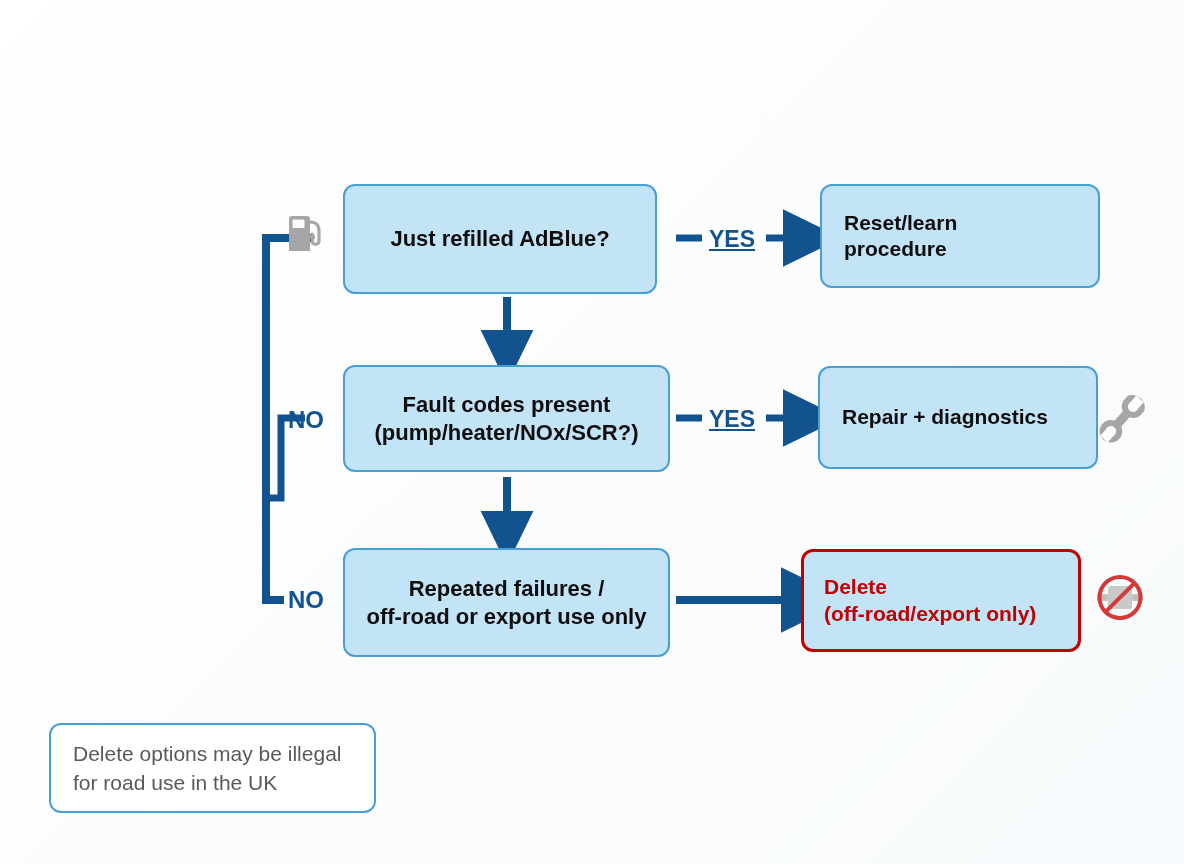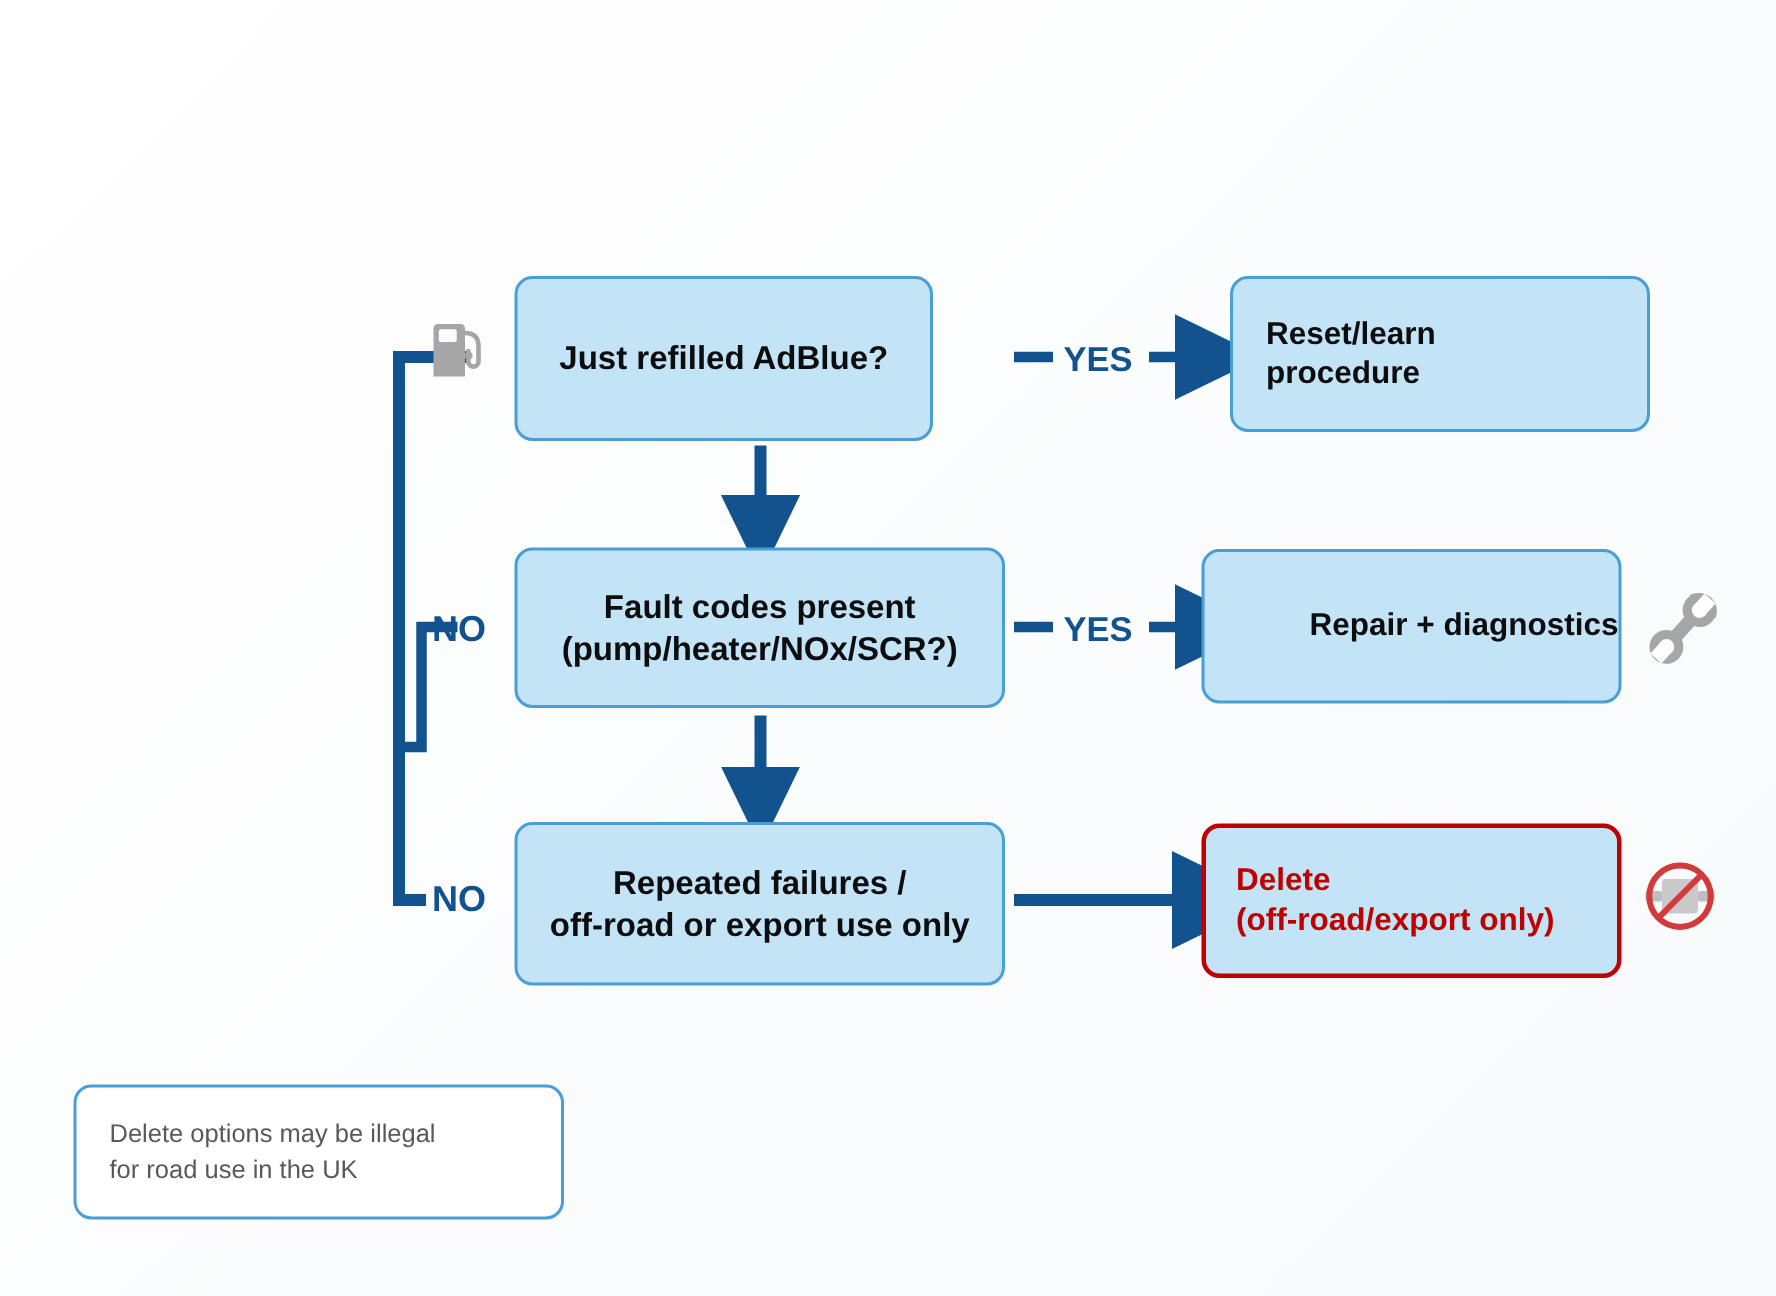--- a/index.html
+++ b/index.html
@@ -59,45 +59,45 @@
   }
   .box-text { display: block; white-space: pre-line; }
 
   .box.danger {
     border: 3px solid #c00000;
     color: #c00000;
     padding-left: 20px;
   }
 
   
-  #box-q1 { left: 343px; top: 184px; width: 279px; height: 110px; font-size: 22px; }
+  #box-q1 { left: 343px; top: 184px; width: 314px; height: 110px; font-size: 22px; }
   #box-q2 { left: 343px; top: 365px; width: 327px; height: 107px; font-size: 22px; }
   #box-q3 { left: 343px; top: 548px; width: 327px; height: 109px; font-size: 22px; }
 
   
   #box-o1 { left: 820px; top: 184px; width: 280px; height: 104px; font-size: 21px; }
-  #box-o2 { left: 801px; top: 366px; width: 280px; height: 103px; font-size: 21px; justify-content: flex-end; }
+  #box-o2 { left: 818px; top: 366px; width: 280px; height: 103px; font-size: 21px; }
   #box-o3 { left: 801px; top: 549px; width: 280px; height: 103px; font-size: 21px; }
 
   
   #footnote {
     position: absolute;
     left: 49px;
     top: 723px;
     width: 327px;
     height: 90px;
     box-sizing: border-box;
     background: #ffffff;
     border: 2px solid #4a9ed6;
     border-radius: 12px;
     display: flex;
     align-items: center;
     padding-left: 22px;
     color: #595959;
-    font-size: 17px;
+    font-size: 21px;
     line-height: 1.4;
     font-weight: normal;
   }
   #footnote .box-text { white-space: pre-line; }
 
   
   #wires {
     position: absolute;
     left: 0; top: 0;
     width: 1184px;
@@ -105,21 +105,21 @@
     pointer-events: none;
   }
 
   
   .lbl {
     position: absolute;
     font-weight: bold;
     color: #12538f;
     white-space: nowrap;
   }
-  .lbl-yes { font-size: 23px; }
+  .lbl-yes { font-size: 23px; text-decoration: underline; }
   .lbl-no  { font-size: 24px; text-align: right; }
   #yes-1 { left: 709px; top: 226px; }
   #yes-2 { left: 709px; top: 406px; }
   #no-1  { left: 288px; top: 406px; }
   #no-2  { left: 288px; top: 586px; }
 
   
   .icon {
     position: absolute;
   }

